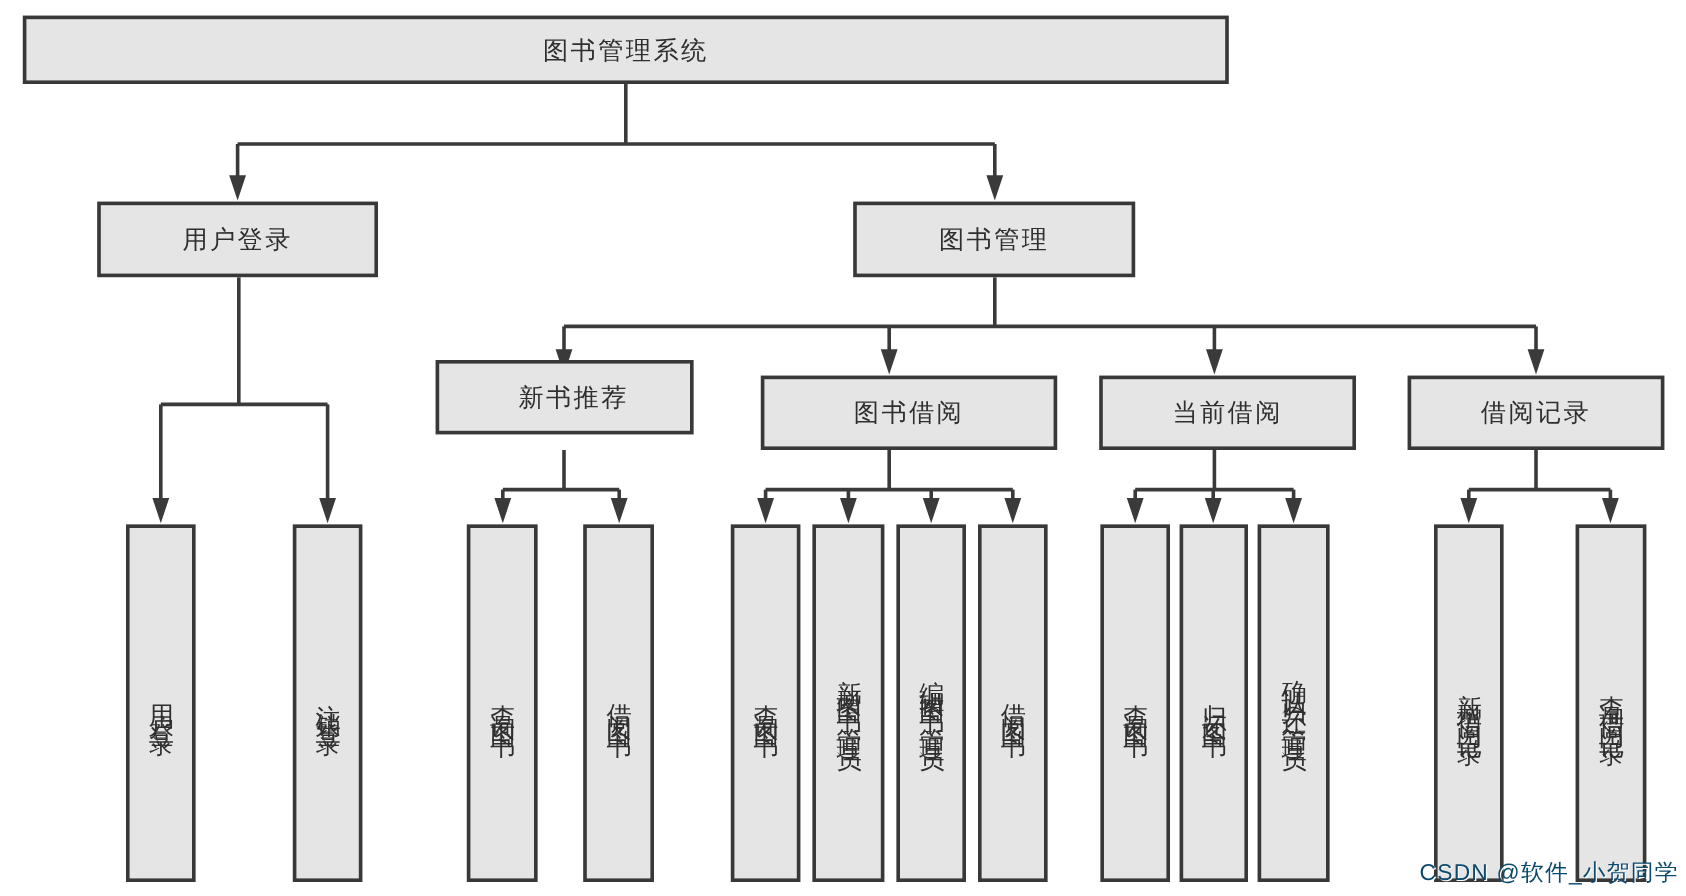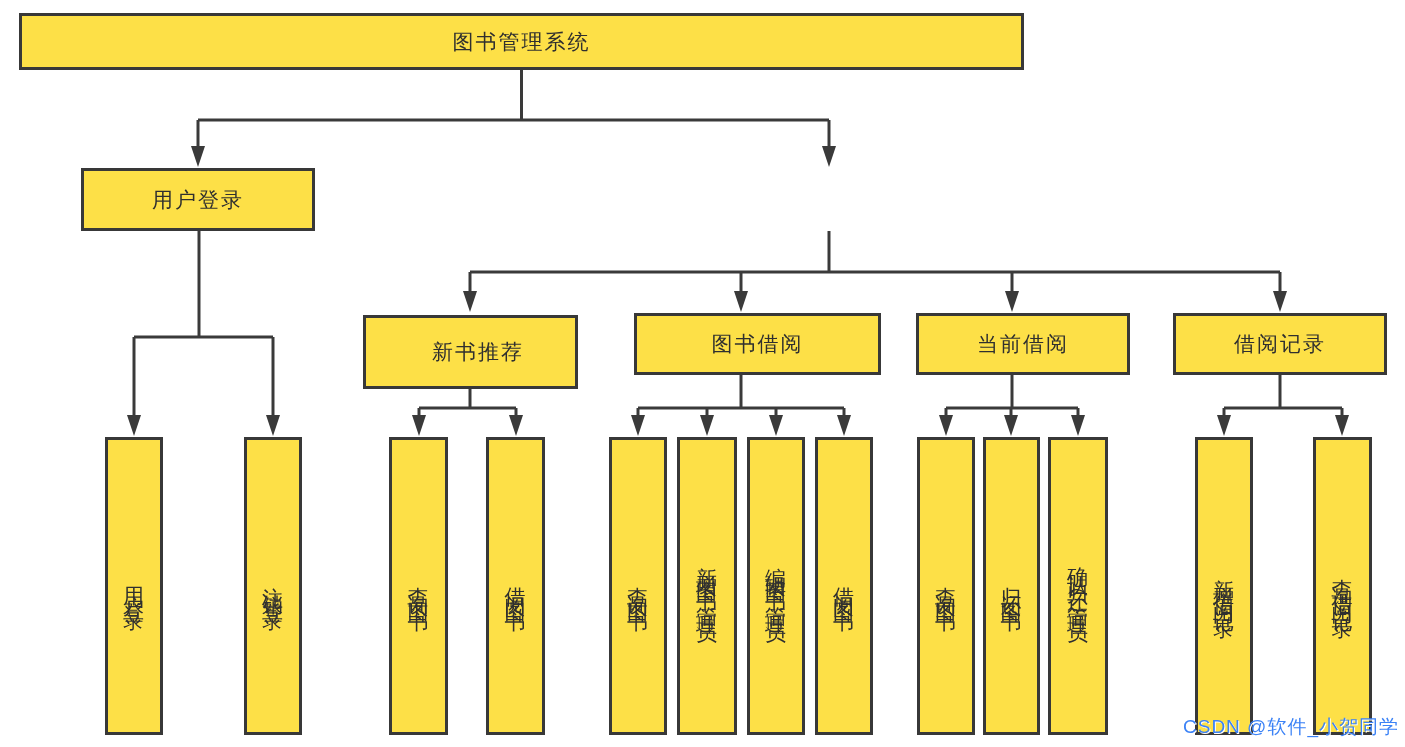--- a/index.html
+++ b/index.html
@@ -14,42 +14,42 @@
   }
   #connectors {
     position: absolute;
     left: 0; top: 0;
     width: 1405px; height: 747px;
     pointer-events: none;
   }
   .box {
     position: absolute;
     border: 3px solid #383838;
-    background: #fde047;
+    background: #e5e5e5;
     display: flex;
     align-items: center;
     justify-content: center;
     color: #2f2f2f;
     font-size: 21px;
     letter-spacing: 2px;
     white-space: nowrap;
   }
   .box.vert {
     writing-mode: vertical-rl;
     letter-spacing: 8px;
     line-height: 1;
     font-size: 21px;
   }
   
   .n-root        { left: 19px;   top: 13px;  width: 1005px; height: 57px; }
   
   .n-userlogin   { left: 81px;   top: 168px; width: 234px;  height: 63px; }
   .n-bookmgmt    { left: 711px;  top: 168px; width: 235px;  height: 63px; }
   
-  .n-newbook     { left: 363px;  top: 315px; width: 215px;  height: 74px; padding-left: 15px; }
+  .n-newbook     { left: 363px;  top: 300px; width: 215px;  height: 62px; padding-left: 15px; }
   .n-bookborrow  { left: 634px;  top: 313px; width: 247px;  height: 62px; }
   .n-curborrow   { left: 905px;  top: 313px; width: 214px;  height: 62px; margin-left: 11px; }
   .n-borrowrec   { left: 1173px; top: 313px; width: 214px;  height: 62px; }
   
   .leaf { top: 437px; height: 298px; }
   .l-ul-login    { left: 105px;  width: 58px; }
   .l-ul-logout   { left: 244px;  width: 58px; }
   .l-nb-query    { left: 389px;  width: 59px; }
   .l-nb-borrow   { left: 486px;  width: 59px; }
   .l-bb-query    { left: 609px;  width: 58px; }
@@ -59,21 +59,21 @@
   .l-cb-query    { left: 917px;  width: 58px; }
   .l-cb-return   { left: 983px;  width: 57px; }
   .l-cb-confirm  { left: 1048px; width: 60px; }
   .l-br-add      { left: 1195px; width: 58px; }
   .l-br-query    { left: 1313px; width: 59px; }
   #watermark {
     position: absolute;
     left: 1183px;
     top: 714px;
     font-size: 19px;
-    color: #3b82f6;
+    color: #0c4a6e;
     letter-spacing: 1px;
     text-shadow: 1px 1px 0 #ffffff;
     white-space: nowrap;
   }
 </style>
 </head>
 <body>
 
 <div id="stage">
 
@@ -142,20 +142,21 @@
       <path d="M1004 415 L1018 415 L1011 436 Z"></path>
       <path d="M1071 415 L1085 415 L1078 436 Z"></path>
       <path d="M1217 415 L1231 415 L1224 436 Z"></path>
       <path d="M1335 415 L1349 415 L1342 436 Z"></path>
     </g>
   </svg>
 
   <div class="box n-root">图书管理系统</div>
 
   <div class="box n-userlogin">用户登录</div>
+  <div class="box n-bookmgmt">图书管理</div>
 
   <div class="box n-newbook">新书推荐</div>
   <div class="box n-bookborrow">图书借阅</div>
   <div class="box n-curborrow">当前借阅</div>
   <div class="box n-borrowrec">借阅记录</div>
 
   <div class="box vert leaf l-ul-login">用户登录</div>
   <div class="box vert leaf l-ul-logout">注销登录</div>
 
   <div class="box vert leaf l-nb-query">查询图书</div>

